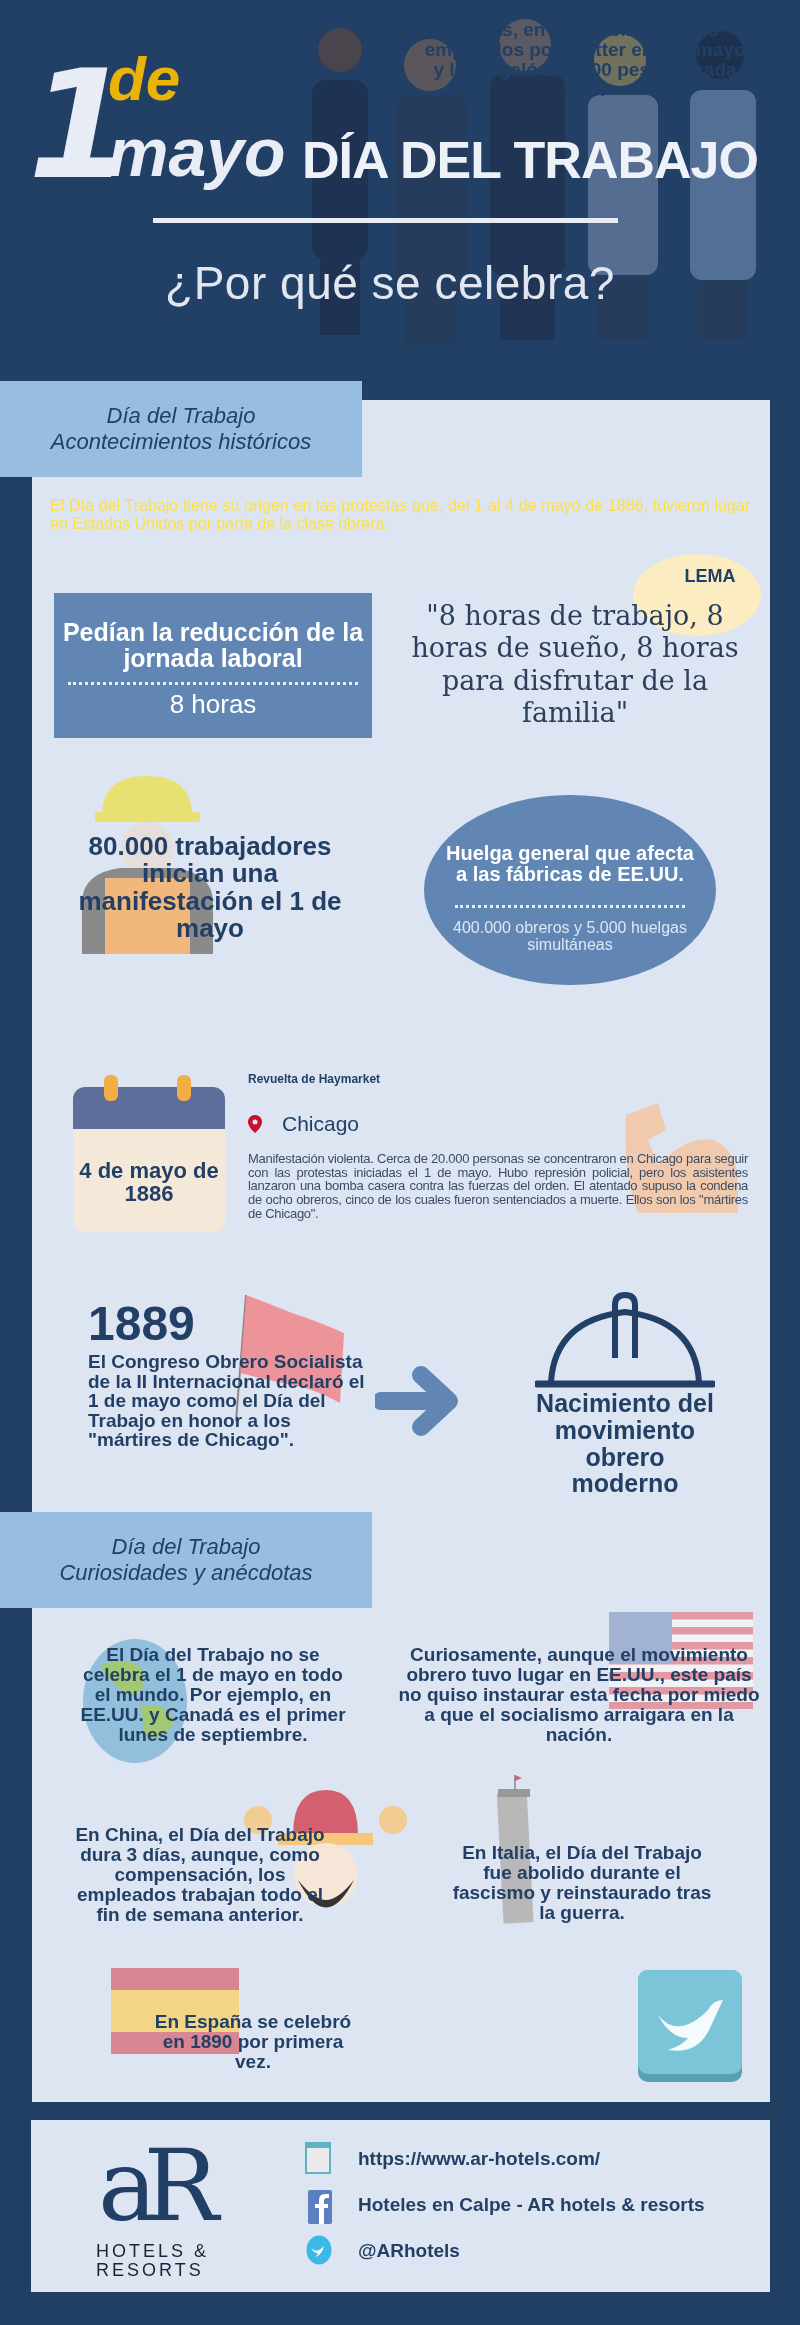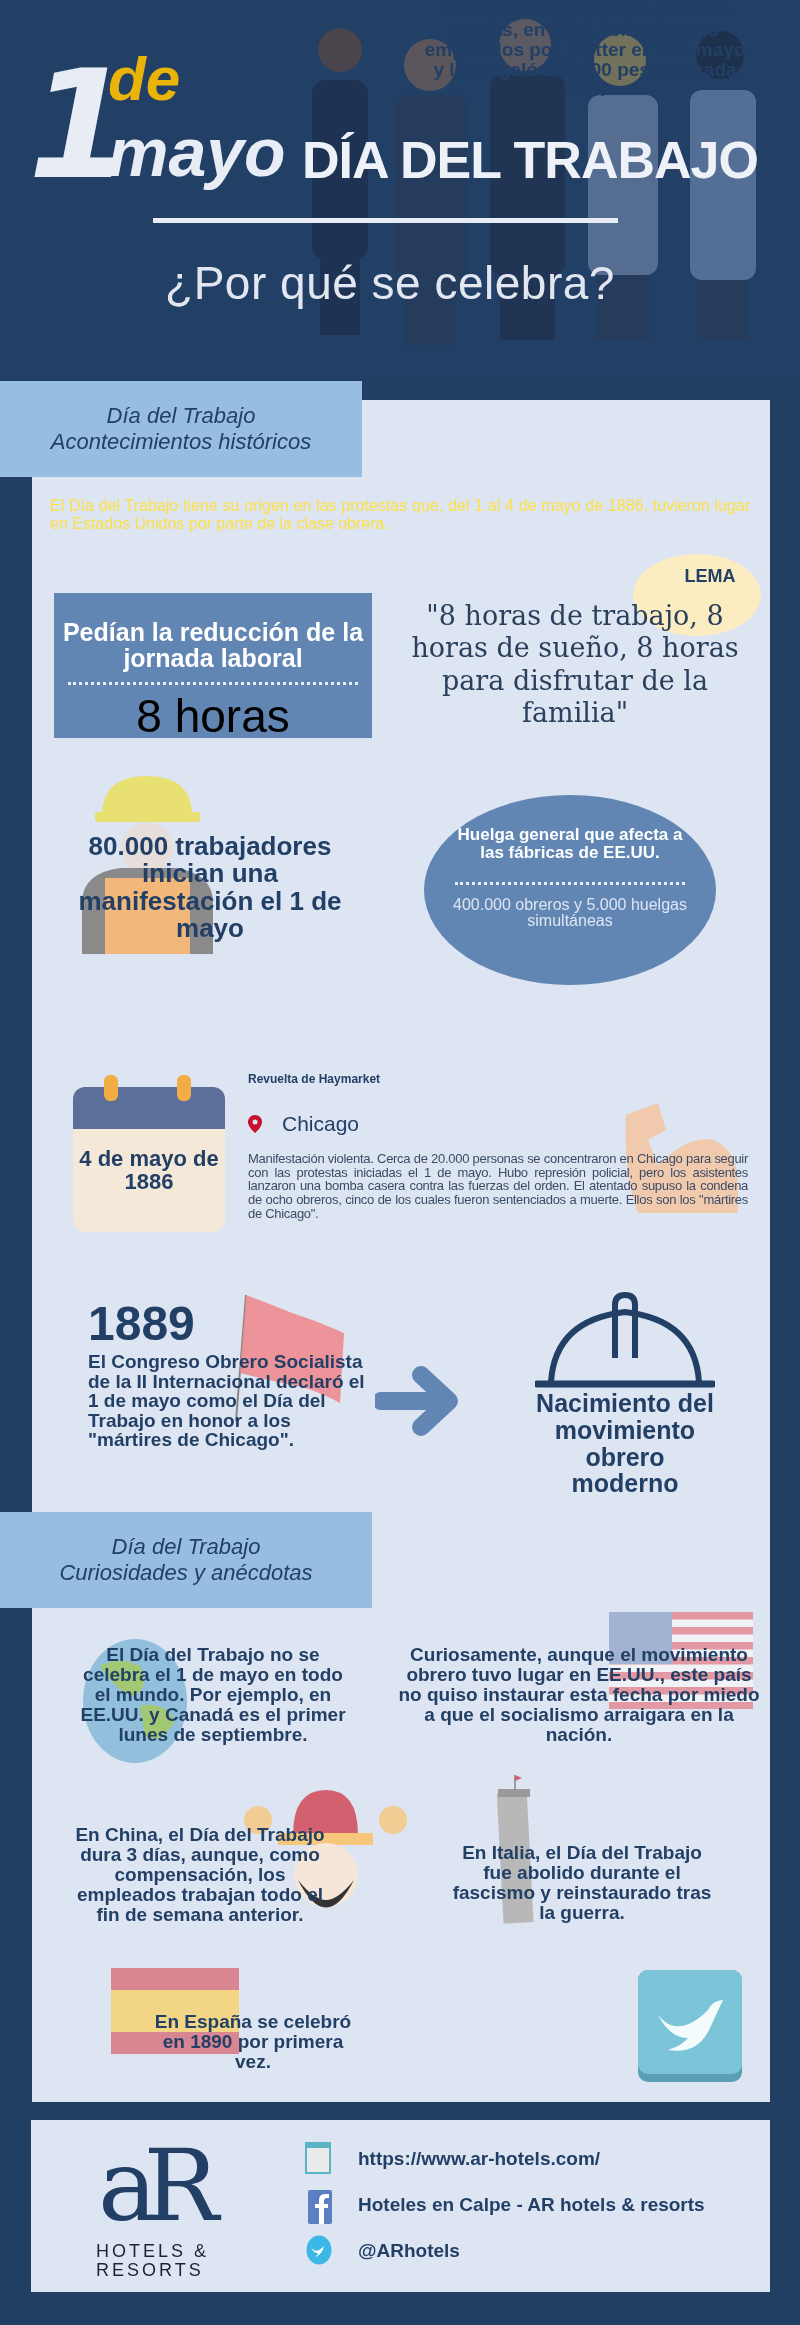--- a/index.html
+++ b/index.html
@@ -17,35 +17,35 @@
 
   
   .panel { position: absolute; left: 32px; width: 738px; background: #dde5f3; }
   .section-tab { position: absolute; left: 0; background: #97bde0; color: #223f66; font-style: italic; font-size: 22px; text-align: center; line-height: 1.2; display: flex; flex-direction: column; justify-content: center; }
 
   .intro { position: absolute; left: 50px; top: 497px; width: 700px; font-size: 16px; color: #fde047; line-height: 1.12; text-align: justify; }
 
   .reduction-box { position: absolute; left: 54px; top: 593px; width: 318px; height: 145px; background: #6186b4; color: #fff; text-align: center; }
   .reduction-box .title { font-size: 25px; font-weight: bold; line-height: 1.05; padding-top: 26px; }
   .reduction-box .dots { margin: 10px auto 0; width: 290px; border-top: 3px dotted #e8eef8; }
-  .reduction-box .hours { font-size: 46px; color: #000000; margin-top: 4px; font-weight: normal; }
+  .reduction-box .hours { font-size: 26px; color: #ffffff; margin-top: 4px; font-weight: normal; }
 
   .lema-bubble { position: absolute; left: 633px; top: 554px; width: 128px; height: 82px; background: #fbecc2; border-radius: 50%; }
   .lema-label { position: absolute; left: 660px; top: 566px; width: 100px; text-align: center; font-size: 18px; font-weight: bold; color: #223f66; }
   .lema-quote { position: absolute; left: 410px; top: 600px; width: 330px; text-align: center; font-size: 27px; color: #2a3f5c; line-height: 1.2; font-family: "DejaVu Serif", serif; }
 
   .workers-text { position: absolute; left: 60px; top: 833px; width: 300px; text-align: center; font-size: 26px; font-weight: bold; color: #223f66; line-height: 1.05; }
   .strike-circle { position: absolute; left: 424px; top: 795px; width: 292px; height: 190px; border-radius: 50%; background: #6186b4; color: #fff; text-align: center; }
-  .strike-circle .t1 { font-size: 17px; font-weight: bold; margin-top: 31px; line-height: 1.05; padding: 0 20px; }
+  .strike-circle .t1 { font-size: 20px; font-weight: bold; margin-top: 48px; line-height: 1.05; padding: 0 20px; }
   .strike-circle .dots { margin: 20px auto 0; width: 230px; border-top: 3px dotted #e8eef8; }
   .strike-circle .t2 { font-size: 16px; margin-top: 12px; color: #dfe6f3; line-height: 1.05; }
 
   .calendar { position: absolute; left: 73px; top: 1087px; width: 152px; height: 145px; background: #f4e8d8; border-radius: 12px; overflow: hidden; }
   .calendar .top { height: 42px; background: #5b6f9a; }
-  .calendar .date { text-align: center; font-size: 22px; font-weight: bold; color: #223f66; margin-top: 18px; line-height: 1.05; }
+  .calendar .date { text-align: center; font-size: 22px; font-weight: bold; color: #223f66; margin-top: 30px; line-height: 1.05; }
   .cal-ring { position: absolute; top: 1075px; width: 14px; height: 26px; background: #f2ad45; border-radius: 6px; }
   .hay-title { position: absolute; left: 248px; top: 1072px; font-size: 12px; font-weight: bold; color: #223f66; }
   .hay-city { position: absolute; left: 248px; top: 1112px; font-size: 21px; color: #223f66; display: flex; align-items: center; gap: 20px; text-align: right; }
   .hay-desc { position: absolute; left: 248px; top: 1152px; width: 500px; font-size: 13px; color: #3b4c66; line-height: 1.05; text-align: justify; font-family: "Liberation Sans Narrow", "Liberation Sans", sans-serif; letter-spacing: -0.3px; }
 
   .year-1889 { position: absolute; left: 88px; top: 1300px; font-size: 48px; font-weight: bold; color: #223f66; line-height: 1; text-align: center; }
   .congress { position: absolute; left: 88px; top: 1352px; width: 290px; font-size: 19px; font-weight: bold; color: #223f66; line-height: 1.03; }
   .birth-text { position: absolute; left: 530px; top: 1390px; width: 190px; text-align: center; font-size: 25px; font-weight: bold; color: #223f66; line-height: 1.07; }
 
   .curio { position: absolute; text-align: center; font-size: 19px; font-weight: bold; color: #223f66; line-height: 1.05; }

